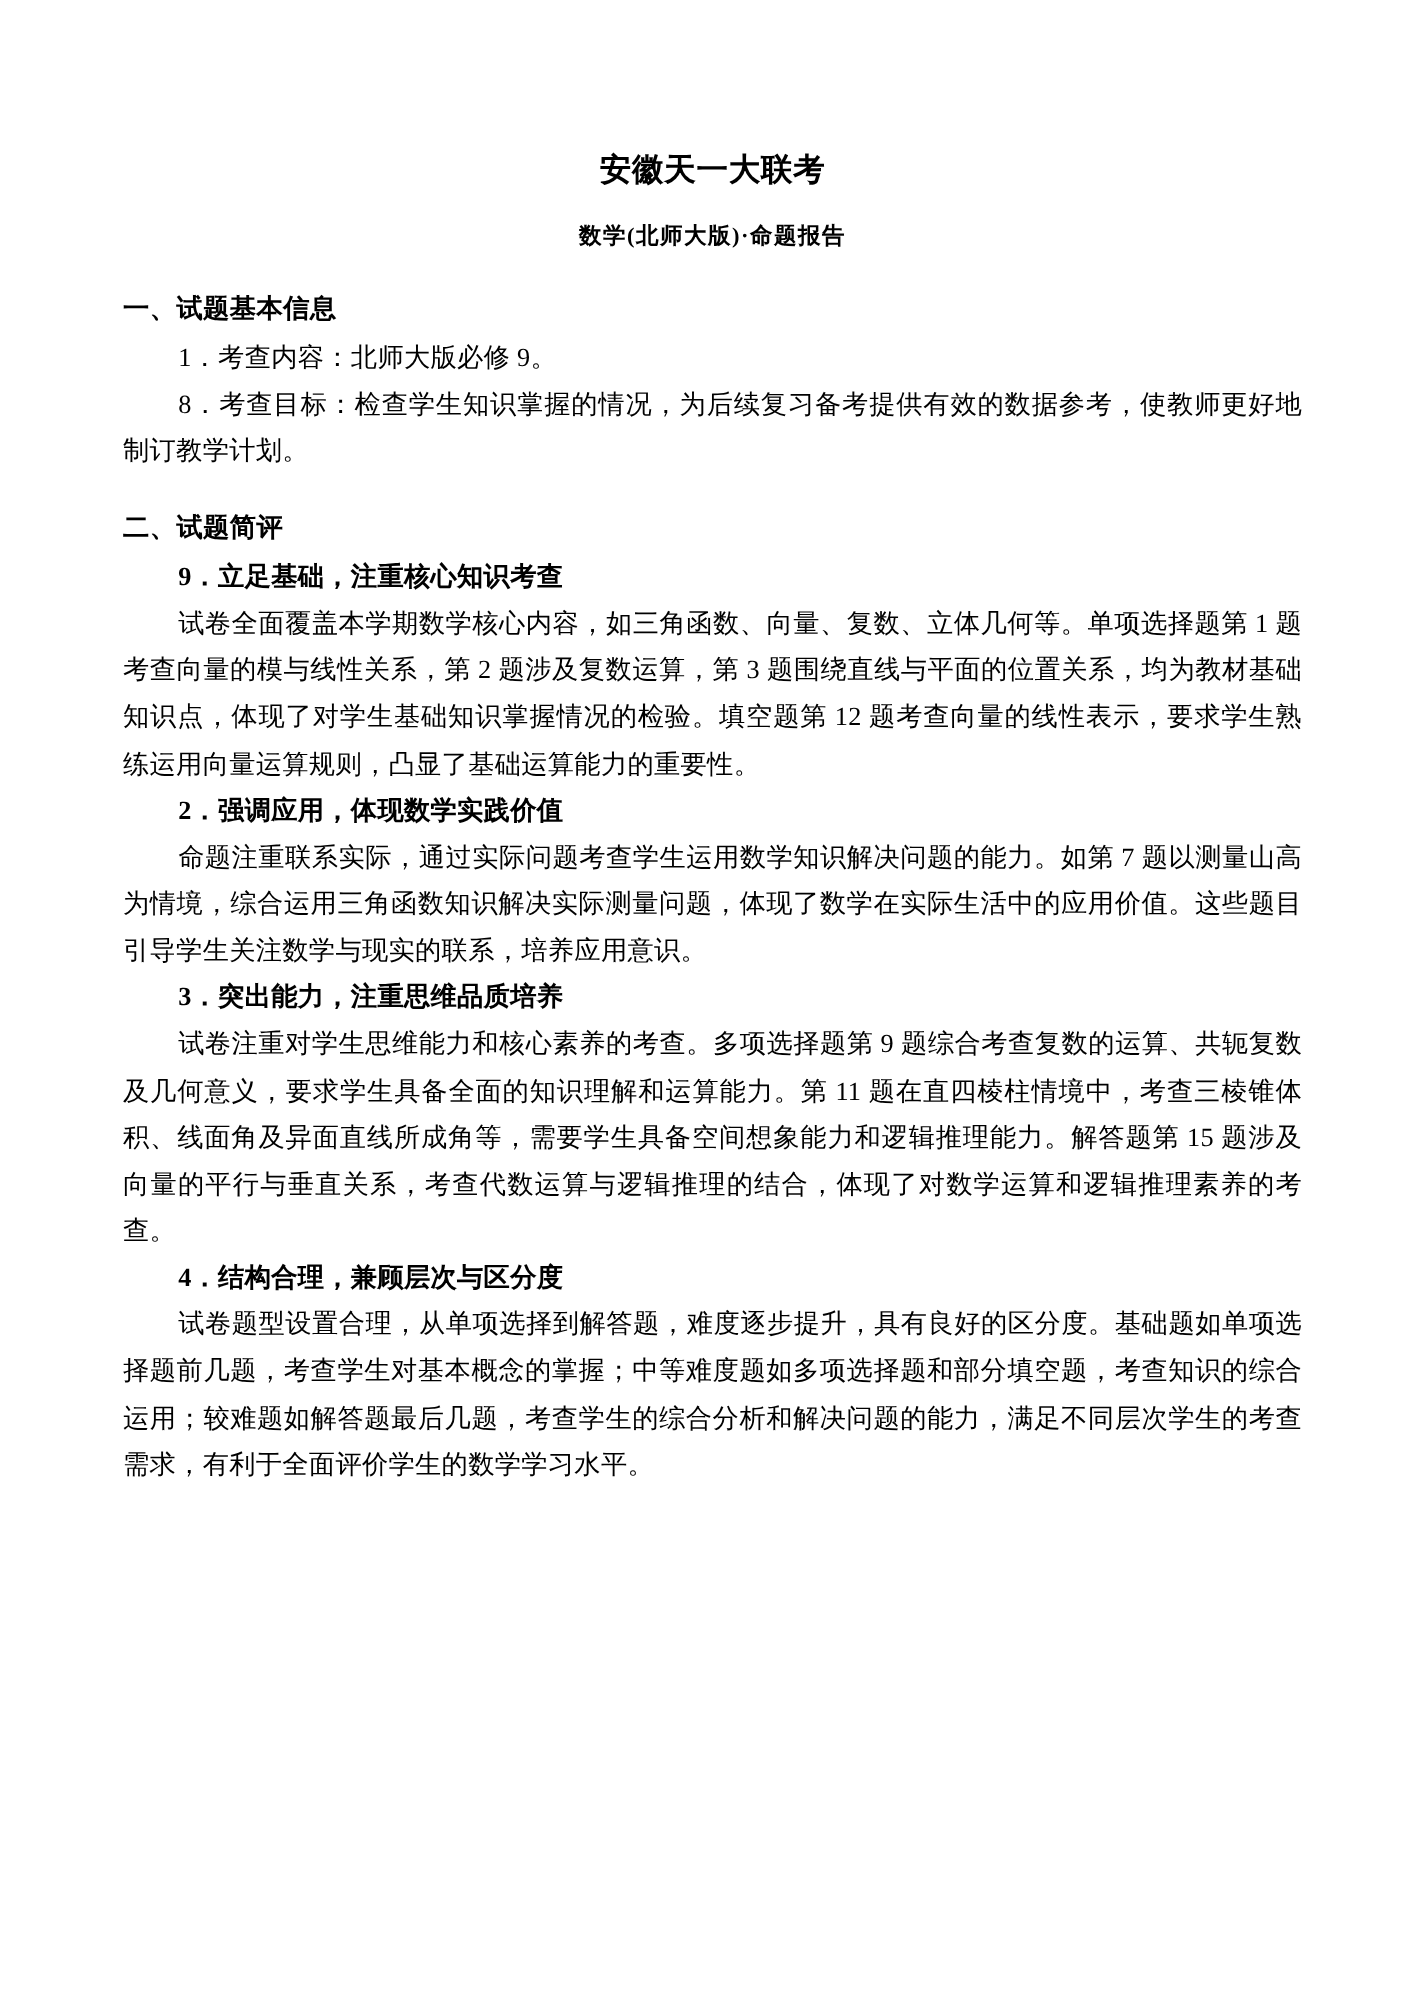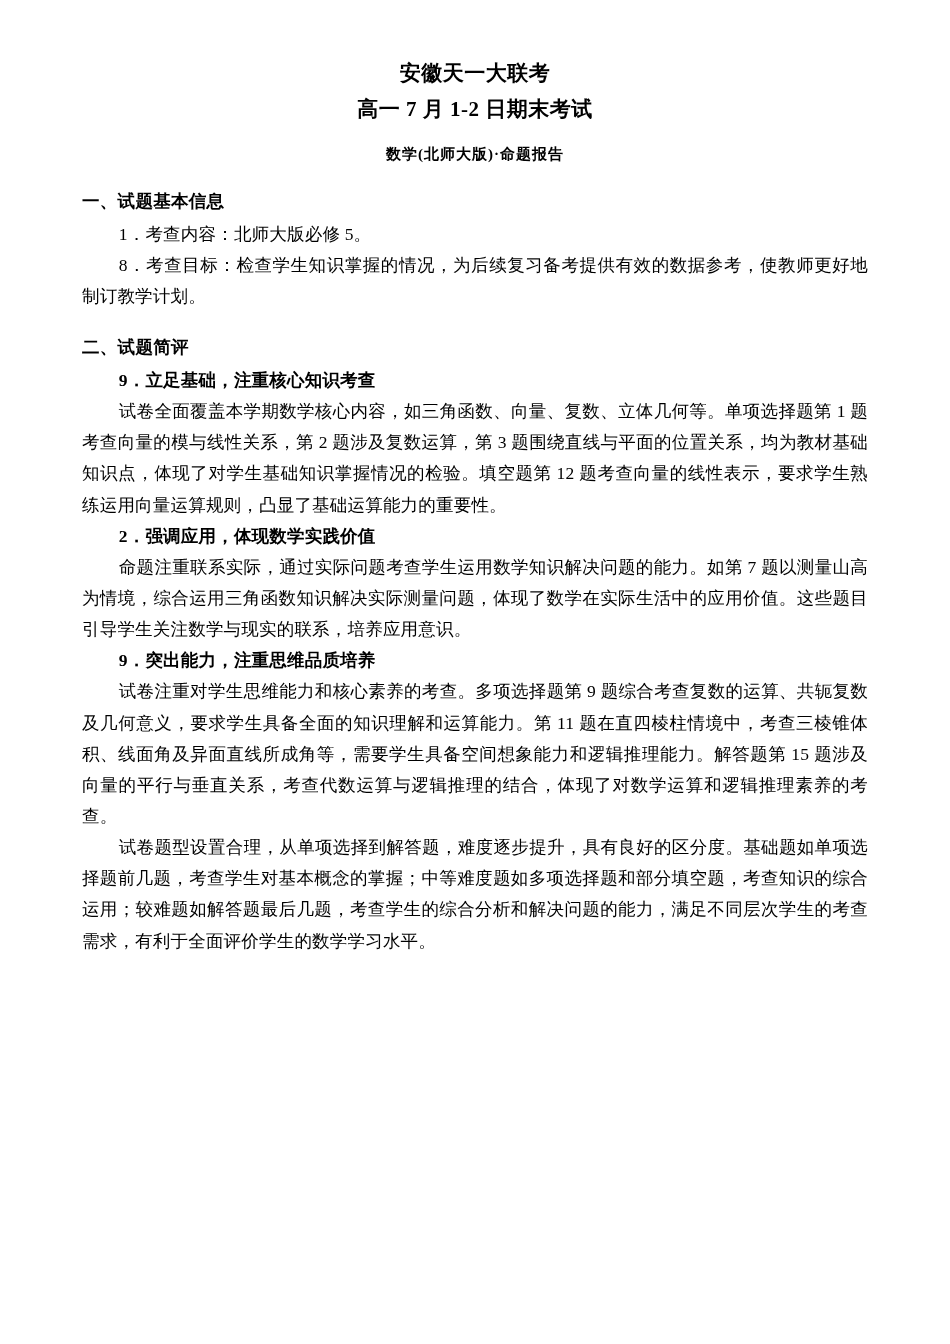--- a/index.html
+++ b/index.html
@@ -12,21 +12,21 @@
     height: 1344px;
     font-family: "Liberation Serif", "DejaVu Serif", serif;
     color: #000000;
     position: relative;
     overflow: hidden;
   }
   .page {
     box-sizing: border-box;
     width: 950px;
     height: 1344px;
-    padding: 56px 82px 40px 82px;
+    padding: 96px 82px 40px 82px;
   }
   .title-block {
     text-align: center;
   }
   .title-line {
     font-size: 21px;
     font-weight: bold;
     line-height: 1.62;
     letter-spacing: 0.5px;
   }
@@ -68,38 +68,38 @@
     letter-spacing: 0.2px;
   }
 </style>
 </head>
 <body>
 
 <div class="page">
 
   <div class="title-block">
     <div class="title-line">安徽天一大联考</div>
-    <div class="title-line sub">高一 7 月 1-2 日期末考试</div>
     <div class="title-line doc">数学(北师大版)·命题报告</div>
   </div>
 
   <div>
     <div class="section-heading">一、试题基本信息</div>
-    <p class="body indent">1．考查内容：北师大版必修 5。</p>
+    <p class="body indent">1．考查内容：北师大版必修 9。</p>
     <p class="body indent">8．考查目标：检查学生知识掌握的情况，为后续复习备考提供有效的数据参考，使教师更好地制订教学计划。</p>
   </div>
 
   <div>
     <div class="section-heading second">二、试题简评</div>
 
     <p class="sub-heading">9．立足基础，注重核心知识考查</p>
     <p class="body indent">试卷全面覆盖本学期数学核心内容，如三角函数、向量、复数、立体几何等。单项选择题第 1 题考查向量的模与线性关系，第 2 题涉及复数运算，第 3 题围绕直线与平面的位置关系，均为教材基础知识点，体现了对学生基础知识掌握情况的检验。填空题第 12 题考查向量的线性表示，要求学生熟练运用向量运算规则，凸显了基础运算能力的重要性。</p>
 
     <p class="sub-heading">2．强调应用，体现数学实践价值</p>
     <p class="body indent">命题注重联系实际，通过实际问题考查学生运用数学知识解决问题的能力。如第 7 题以测量山高为情境，综合运用三角函数知识解决实际测量问题，体现了数学在实际生活中的应用价值。这些题目引导学生关注数学与现实的联系，培养应用意识。</p>
 
-    <p class="sub-heading">9．突出能力，注重思维品质培养</p>
+    <p class="sub-heading">3．突出能力，注重思维品质培养</p>
     <p class="body indent">试卷注重对学生思维能力和核心素养的考查。多项选择题第 9 题综合考查复数的运算、共轭复数及几何意义，要求学生具备全面的知识理解和运算能力。第 11 题在直四棱柱情境中，考查三棱锥体积、线面角及异面直线所成角等，需要学生具备空间想象能力和逻辑推理能力。解答题第 15 题涉及向量的平行与垂直关系，考查代数运算与逻辑推理的结合，体现了对数学运算和逻辑推理素养的考查。</p>
 
+    <p class="sub-heading">4．结构合理，兼顾层次与区分度</p>
     <p class="body indent">试卷题型设置合理，从单项选择到解答题，难度逐步提升，具有良好的区分度。基础题如单项选择题前几题，考查学生对基本概念的掌握；中等难度题如多项选择题和部分填空题，考查知识的综合运用；较难题如解答题最后几题，考查学生的综合分析和解决问题的能力，满足不同层次学生的考查需求，有利于全面评价学生的数学学习水平。</p>
   </div>
 
 </div>
 
 </body></html>

